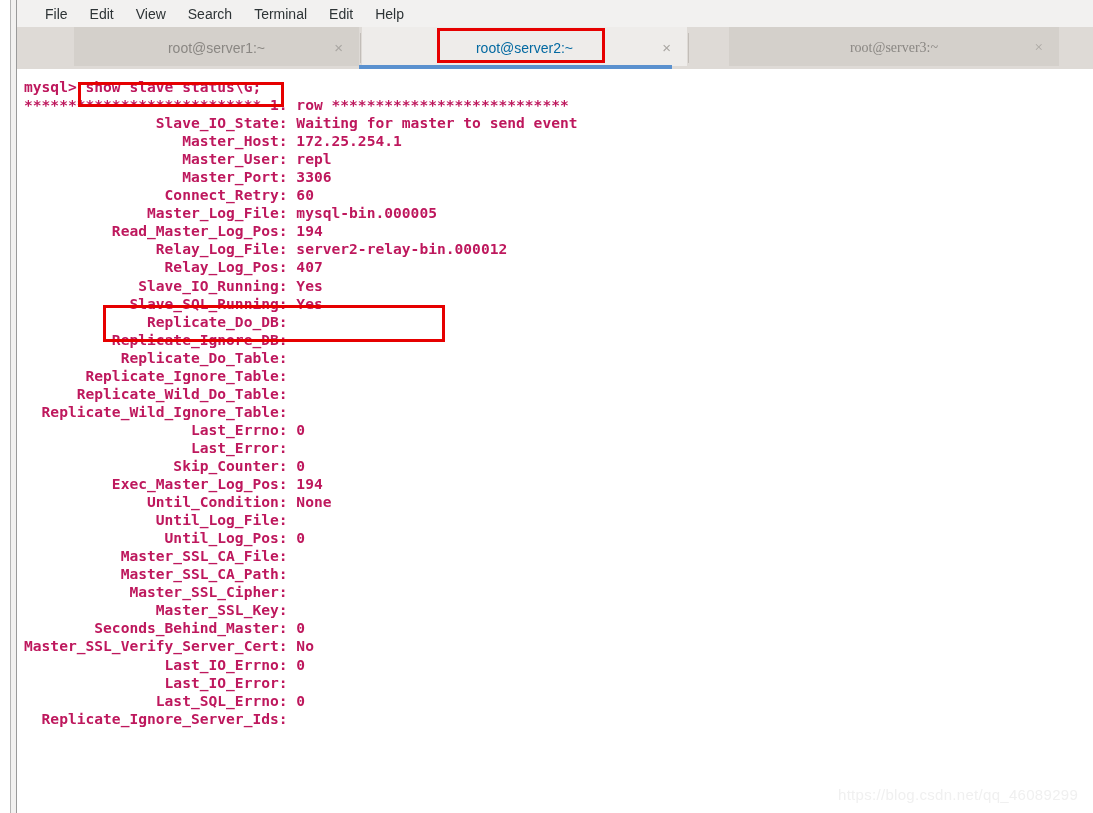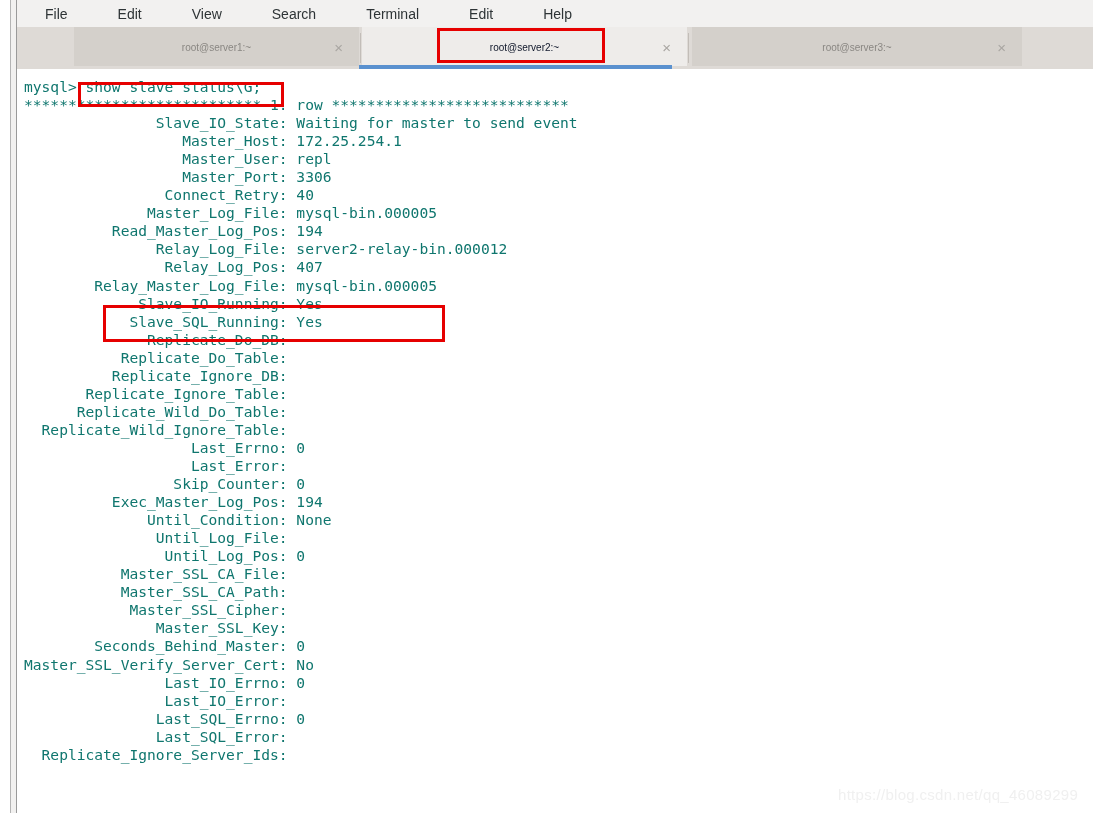--- a/index.html
+++ b/index.html
@@ -51,21 +51,20 @@
   
   .menubar {
     position: absolute;
     left: 17px; top: 0;
     width: 1076px; height: 27px;
     background: #f2f1f0;
     display: flex;
     align-items: center;
     padding-left: 17px;
     box-sizing: border-box;
-    gap: 28px;
   }
   .menu-item {
     font-size: 14px;
     color: #2e3436;
     padding: 3px 11px;
     line-height: 1;
     white-space: nowrap;
     cursor: default;
   }
 
@@ -83,25 +82,25 @@
     height: 41px;
     display: flex;
     align-items: center;
     justify-content: center;
     box-sizing: border-box;
     cursor: default;
   }
   .tab-inactive { background: #d4d0cb; }
   .tab-active   { background: #eeecea; }
   .tab-label {
-    font-size: 10px;
+    font-size: 14px;
     color: #8a8783;
     white-space: nowrap;
   }
-  .tab-active .tab-label { color: #0f172a; }
+  .tab-active .tab-label { color: #0369a1; }
   .tab-close {
     position: absolute;
     right: 16px;
     font-size: 15px;
     color: #a9a6a2;
     line-height: 1;
     cursor: pointer;
   }
   .tab-sep {
     position: absolute;
@@ -132,23 +131,24 @@
   }
   .term-inner {
     position: absolute;
     left: 7px; top: 9px;
     width: 1060px;
   }
   .term-line {
     font-family: "DejaVu Sans Mono", "Liberation Mono", monospace;
     font-size: 14.6px;
     line-height: 18.05px;
-    color: #0f766e;
+    color: #be185d;
     white-space: pre;
     letter-spacing: 0px;
+    font-weight: bold;
   }
 
   
   .annot-box {
     position: absolute;
     border: 3px solid #e60000;
     box-sizing: border-box;
     pointer-events: none;
     background: transparent;
   }
@@ -194,67 +194,65 @@
       <span class="tab-close">×</span>
     </div>
     <div class="tab-sep" style="left:343px;"></div>
 
     <div class="tab tab-active" style="left:345px; width:325px;">
       <span class="tab-label">root@server2:~</span>
       <span class="tab-close">×</span>
     </div>
     <div class="tab-sep" style="left:671px;"></div>
 
-    <div class="tab tab-inactive" style="left:675px; width:330px;">
+    <div class="tab tab-inactive" style="left:712px; width:330px;font-family:Liberation Serif, serif;">
       <span class="tab-label">root@server3:~</span>
       <span class="tab-close">×</span>
     </div>
   </div>
   <div class="tabbar-bottom-shade"></div>
   <div class="tab-underline"></div>
 
   <div class="terminal">
     <div class="term-inner">
       <div class="term-line">mysql&gt; show slave status\G;</div>
       <div class="term-line">*************************** 1. row ***************************</div>
       <div class="term-line">               Slave_IO_State: Waiting for master to send event</div>
       <div class="term-line">                  Master_Host: 172.25.254.1</div>
       <div class="term-line">                  Master_User: repl</div>
       <div class="term-line">                  Master_Port: 3306</div>
-      <div class="term-line">                Connect_Retry: 40</div>
+      <div class="term-line">                Connect_Retry: 60</div>
       <div class="term-line">              Master_Log_File: mysql-bin.000005</div>
       <div class="term-line">          Read_Master_Log_Pos: 194</div>
       <div class="term-line">               Relay_Log_File: server2-relay-bin.000012</div>
       <div class="term-line">                Relay_Log_Pos: 407</div>
-      <div class="term-line">        Relay_Master_Log_File: mysql-bin.000005</div>
       <div class="term-line">             Slave_IO_Running: Yes</div>
       <div class="term-line">            Slave_SQL_Running: Yes</div>
       <div class="term-line">              Replicate_Do_DB:</div>
+      <div class="term-line">          Replicate_Ignore_DB:</div>
       <div class="term-line">           Replicate_Do_Table:</div>
-      <div class="term-line">          Replicate_Ignore_DB:</div>
       <div class="term-line">       Replicate_Ignore_Table:</div>
       <div class="term-line">      Replicate_Wild_Do_Table:</div>
       <div class="term-line">  Replicate_Wild_Ignore_Table:</div>
       <div class="term-line">                   Last_Errno: 0</div>
       <div class="term-line">                   Last_Error:</div>
       <div class="term-line">                 Skip_Counter: 0</div>
       <div class="term-line">          Exec_Master_Log_Pos: 194</div>
       <div class="term-line">              Until_Condition: None</div>
       <div class="term-line">               Until_Log_File:</div>
       <div class="term-line">                Until_Log_Pos: 0</div>
       <div class="term-line">           Master_SSL_CA_File:</div>
       <div class="term-line">           Master_SSL_CA_Path:</div>
       <div class="term-line">            Master_SSL_Cipher:</div>
       <div class="term-line">               Master_SSL_Key:</div>
       <div class="term-line">        Seconds_Behind_Master: 0</div>
       <div class="term-line">Master_SSL_Verify_Server_Cert: No</div>
       <div class="term-line">                Last_IO_Errno: 0</div>
       <div class="term-line">                Last_IO_Error:</div>
       <div class="term-line">               Last_SQL_Errno: 0</div>
-      <div class="term-line">               Last_SQL_Error:</div>
       <div class="term-line">  Replicate_Ignore_Server_Ids:</div>
     </div>
   </div>
 
   <div class="annot-box" id="annot-tab"></div>
   <div class="annot-box" id="annot-cmd"></div>
   <div class="annot-box" id="annot-slave"></div>
 
   <div class="watermark">https://blog.csdn.net/qq_46089299</div>
 

